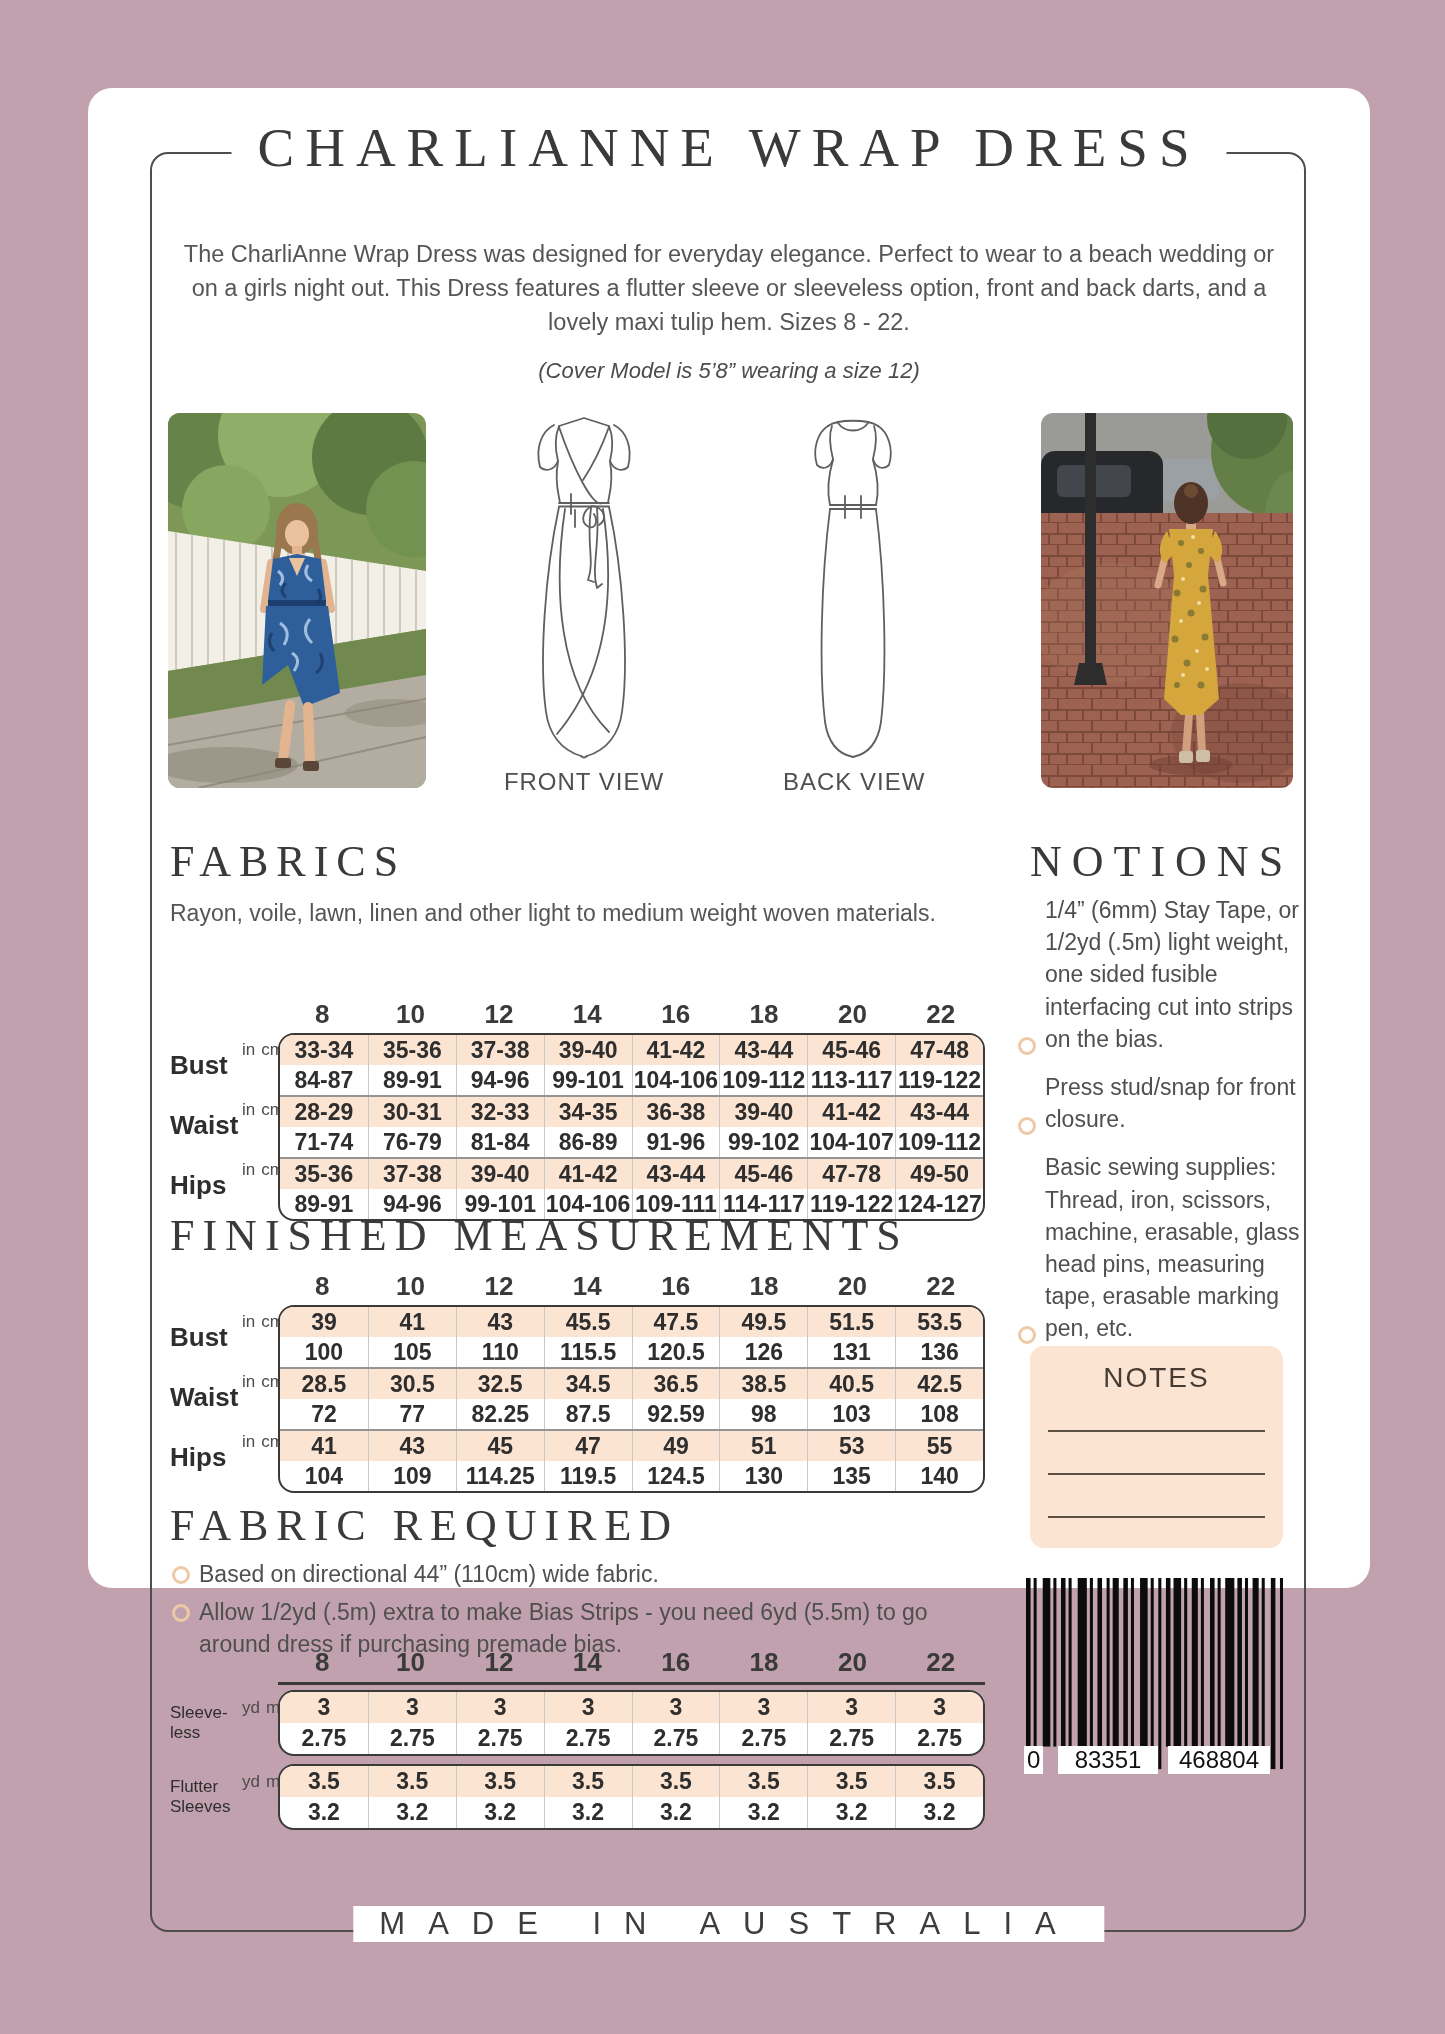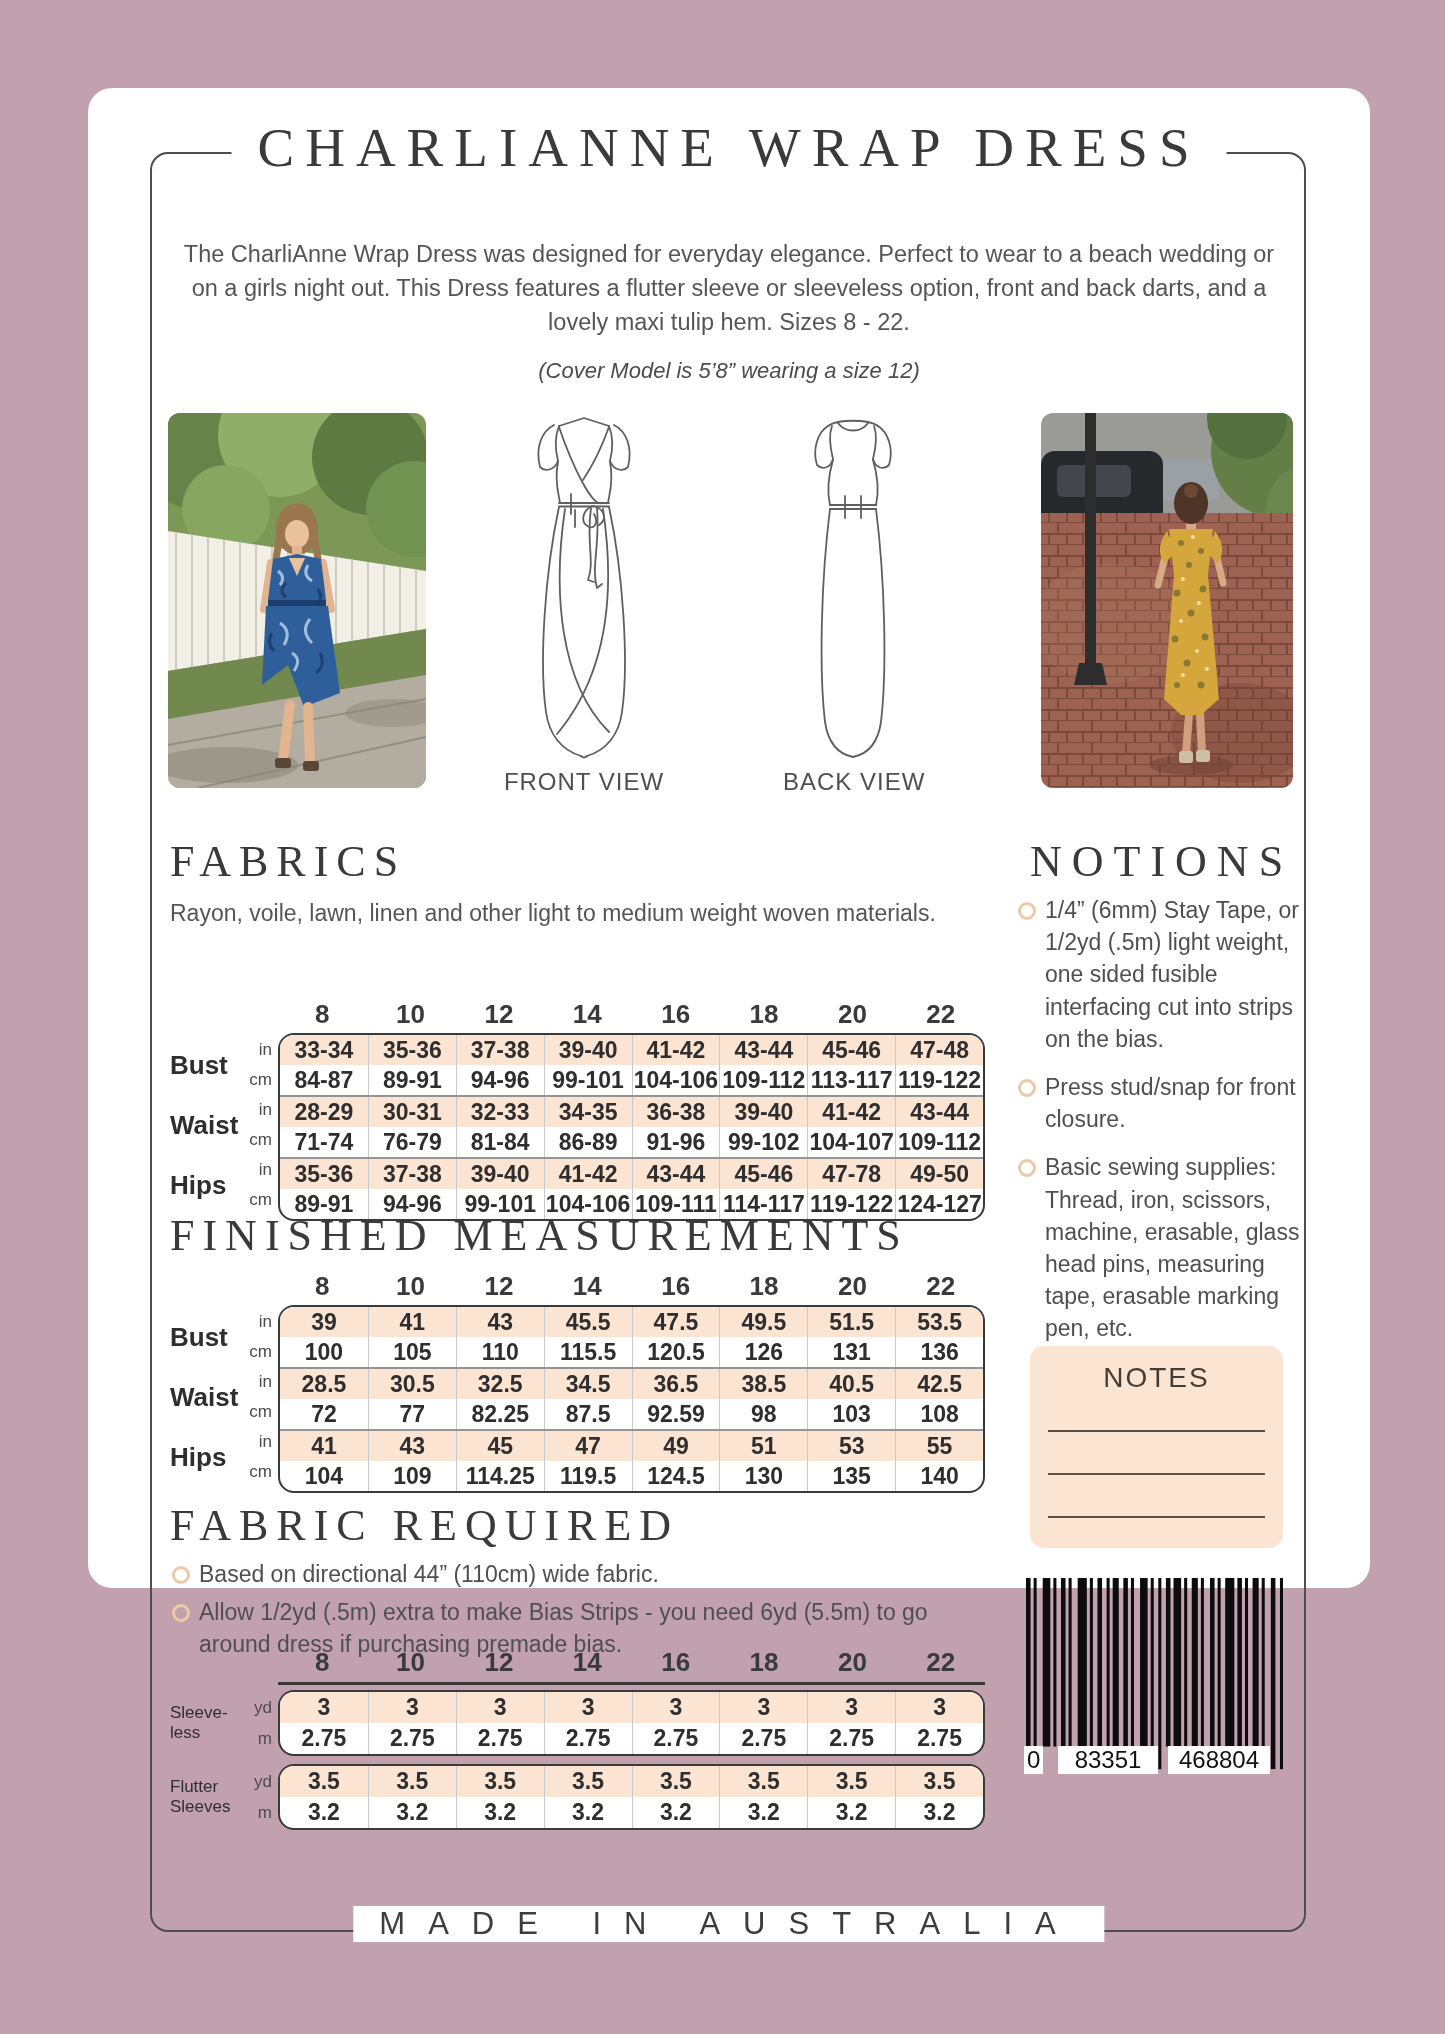--- a/index.html
+++ b/index.html
@@ -57,41 +57,41 @@
     margin-left:108px;display:grid;grid-template-columns:repeat(8,1fr);
     text-align:center;font-size:26px;font-weight:bold;color:#3a3a3a;
     height:34px;align-items:end;padding-bottom:3px;
   }
   .t-underline{margin-left:108px;border-top:3px solid #3a3a3a;margin-top:1px;margin-bottom:5px;}
   .t-flex{display:flex;margin-bottom:8px;}
   .t-left{width:108px;flex:none;padding-top:2px;}
   .t-lgroup{display:flex;align-items:stretch;}
   .t-glabel{flex:1;display:flex;align-items:center;font-weight:bold;font-size:26px;color:#2e2e2e;}
   .t-glabel.small{font-weight:normal;font-size:17px;line-height:1.18;color:#2e2e2e;}
-  .t-units{width:36px;flex:none;display:flex;flex-direction:column;}
+  .t-units{width:36px;flex:none;display:flex;flex-direction:row;}
   .t-units span{text-align:right;font-size:17px;color:#4c4c4c;padding-right:6px;}
   .t-box{flex:1;border:2px solid var(--tableBorder,#3a3a3a);border-radius:16px;overflow:hidden;background:#fff;}
   .t-row{display:grid;grid-template-columns:repeat(8,1fr);}
   .t-row.hl{background:var(--peach,#fce4d3);}
   .t-row.gsep{border-top:2px solid #949494;}
   .t-row > div{
     display:flex;align-items:center;justify-content:center;
     font-size:23px;font-weight:bold;color:#2e2e2e;border-left:1px solid #c8c8c8;
   }
   .t-row > div:first-child{border-left:none;}
   .bullet-item{display:flex;align-items:flex-start;margin-bottom:14px;}
   .bullet-circle{
     flex:none;width:12px;height:12px;border:3px solid var(--bullet,#eec9a6);
     border-radius:50%;margin:8px 9px 0 0;
   }
   .bullet-text{font-size:23px;line-height:1.4;color:#4f4f4f;}
   .fr-bullets{position:absolute;left:84px;top:1470px;width:810px;}
   .fr-bullets .bullet-item{margin-bottom:6px;}
   .notions{position:absolute;left:930px;top:806px;width:286px;}
-  .notions .bullet-item{margin-bottom:16px;}
+  .notions .bullet-item{margin-bottom:16px;align-items:flex-end;}
   .notes{
     position:absolute;left:942px;top:1258px;width:253px;height:202px;
     background:var(--peach,#fce4d3);border-radius:14px;
   }
   .notes-h{
     text-align:center;padding-top:16px;font-size:28px;letter-spacing:2px;color:#463c33;
   }
   .notes-line{position:absolute;left:18px;right:18px;border-bottom:2px solid #5c5044;}
   .nl1{top:84px;} .nl2{top:127px;} .nl3{top:170px;}
   .barcode{position:absolute;left:938px;top:1490px;width:257px;height:215px;}

